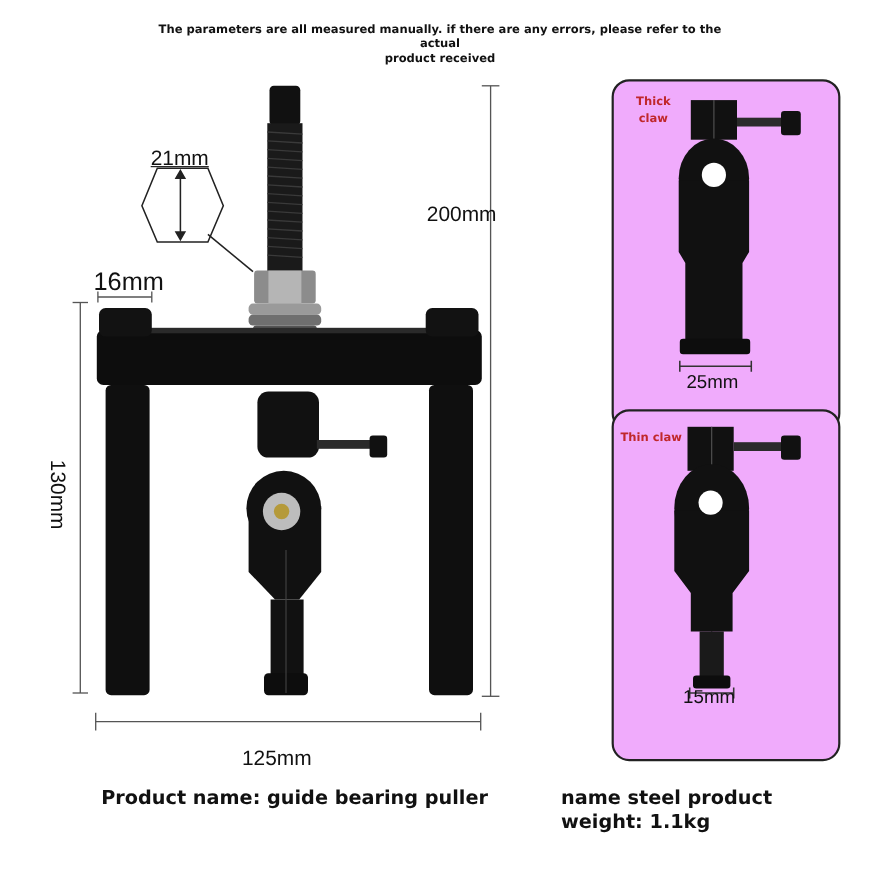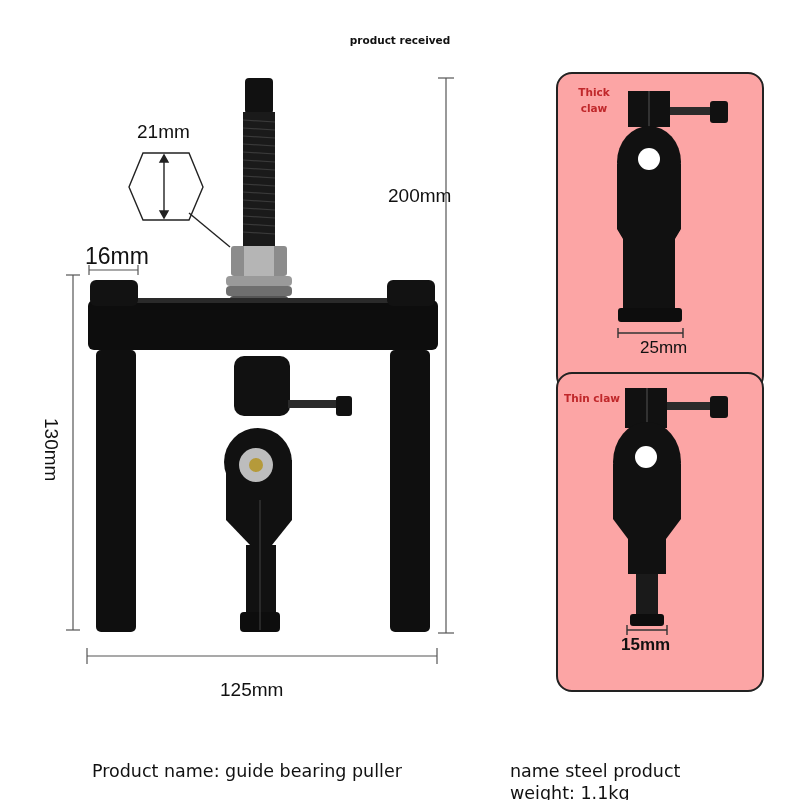--- a/index.html
+++ b/index.html
@@ -12,60 +12,60 @@
   }
 
   .main-figure { position: absolute; left: 0; top: 0; width: 540px; height: 700px; }
   .main-figure svg { position: absolute; left: 0; top: 0; }
 
   .dim-label {
     position: absolute; font-family: "Liberation Sans", sans-serif; font-size: 19px; color: #111;
     white-space: nowrap;
   }
   .dim-200 { left: 356px; top: 185px; margin-left: 32px; }
-  .dim-21  { left: 137px; top: 121px; }
+  .dim-21  { left: 137px; top: 134px; text-decoration: underline; }
   .dim-16  { left: 85px;  top: 243px; font-size: 23px; }
   .dim-125 { left: 220px; top: 663px; margin-top: 16px; }
   .dim-130 {
     left: 12px; top: 455px; transform: rotate(90deg); transform-origin: left top;
     left: 62px; top: 418px;
   }
 
   .claw-card {
     position: absolute; left: 556px; width: 208px; height: 320px;
-    border: 2px solid #222; border-radius: 16px; background: #fca5a5; overflow: hidden;
+    border: 2px solid #222; border-radius: 16px; background: #f0abfc; overflow: hidden;
   }
   .claw-card.thick { top: 72px; }
   .claw-card.thin  { top: 372px; padding-left: 18px; }
   .claw-card svg { position: absolute; left: 0; top: 0; }
   .claw-title {
     position: absolute; color: #c0282b; font-weight: bold; font-size: 10.5px;
     line-height: 16px; font-family: "DejaVu Sans", sans-serif;
   }
   .thick .claw-title { left: 16px; top: 10px; width: 40px; text-align: center; }
   .thin .claw-title  { left: 6px; top: 16px; }
   .claw-dim {
     position: absolute; font-family: "Liberation Sans", sans-serif; font-size: 17px; color: #111;
   }
-  .thick .claw-dim { left: 66px; top: 264px; margin-left: 16px; }
-  .thin .claw-dim  { left: 63px; top: 261px; font-weight: bold; }
+  .thick .claw-dim { left: 66px; top: 264px; }
+  .thin .claw-dim  { left: 63px; top: 250px; }
 
   .spec-block {
-    position: absolute; font-family: "DejaVu Sans", sans-serif; font-weight: normal;
-    font-size: 17.5px; line-height: 22px; color: #111; margin-top: 45px;
+    position: absolute; font-family: "DejaVu Sans", sans-serif; font-weight: bold;
+    font-size: 17.5px; line-height: 22px; color: #111;
   }
   .spec-left  { left: 92px; top: 715px; width: 420px; }
   .spec-right { left: 510px; top: 715px; width: 260px; }
   .spec-line { display: block; white-space: nowrap; }
 </style>
 </head>
 <body>
 
 <div class="disclaimer">
-  <br>
+  <span>The parameters are all measured manually. if there are any errors, please refer to the actual</span><br>
   <span>product received</span>
 </div>
 
 <div class="main-figure">
   <svg width="540" height="700" viewBox="0 0 540 700">
 
     <g stroke="#555" stroke-width="1.2" fill="none">
       <line x1="446" y1="78" x2="446" y2="633"></line>
       <line x1="438" y1="78" x2="454" y2="78"></line>
       <line x1="438" y1="633" x2="454" y2="633"></line>

